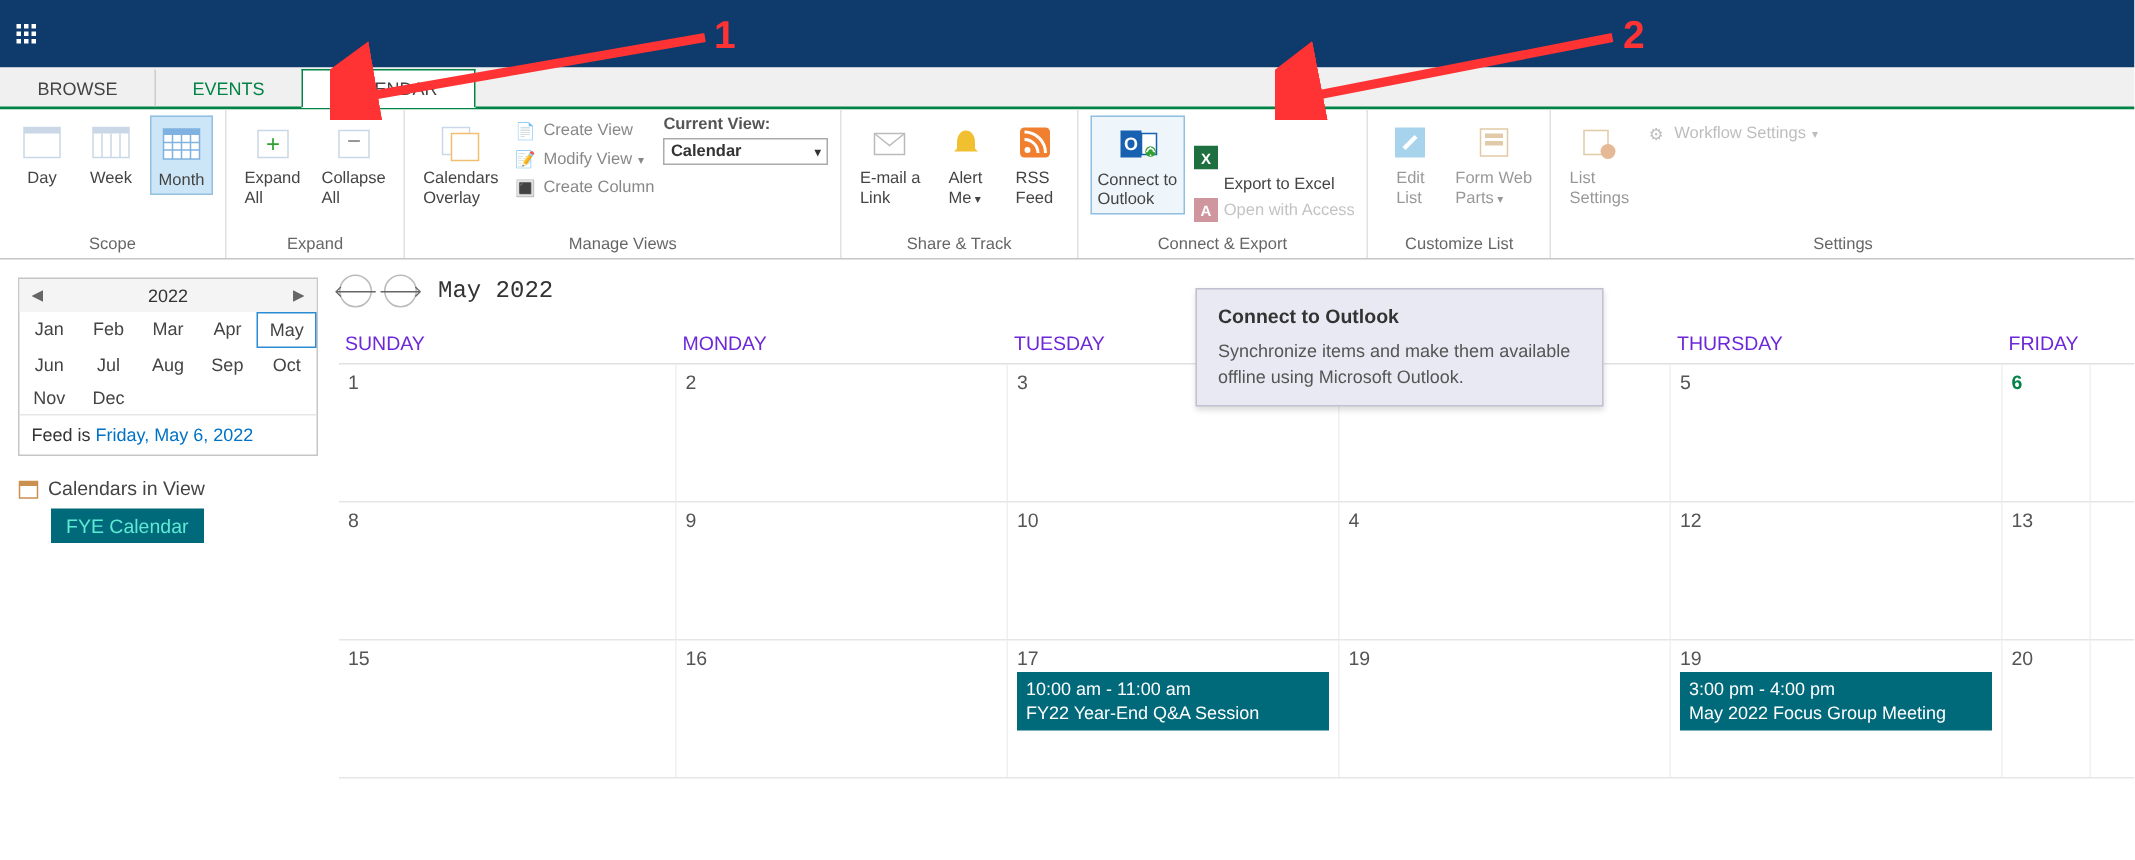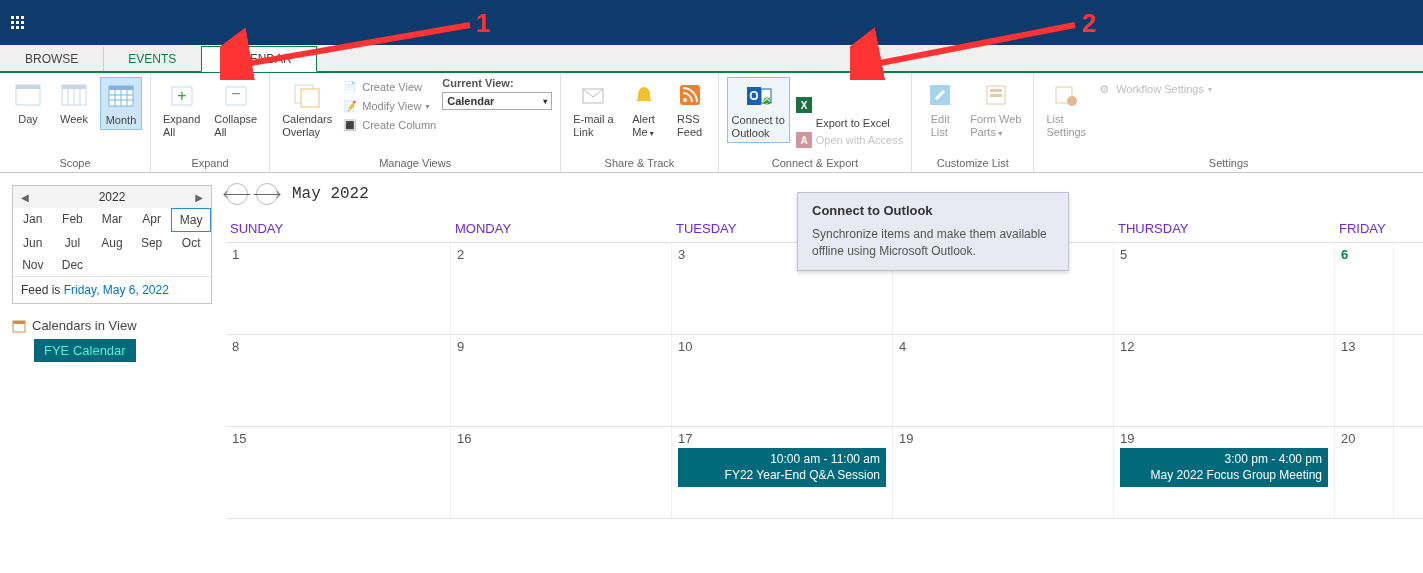--- a/index.html
+++ b/index.html
@@ -58,21 +58,21 @@
   .calarea { flex:1; padding: 10px 0 0 10px; }
   .calnav { display:flex; align-items:center; gap:8px; margin-bottom:10px; }
   .navcirc { width:22px; height:22px; border:1px solid #bbb; border-radius:50%; display:flex; align-items:center; justify-content:center; cursor:pointer; color:#666; font-size:11px; }
   .caltitle { font-size:16px; color:#333; margin-left:6px;font-family:Liberation Mono, monospace; }
   .daysrow { display:flex; border-bottom:1px solid #e0e0e0; }
   .dayhead { font-size:13px; color:#6d28d9; padding: 6px 0 6px 4px; }
   .weekrow { display:flex; border-bottom:1px solid #e6e6e6; height:92px; }
   .dcell { border-right:1px solid #f0f0f0; padding:4px 6px; position:relative; font-size:13px; color:#555; }
   .dcell .num { font-size:13px; }
   .dcell.today .num { color:#018445; font-weight:bold; }
-  .event { background:#00697a; color:#fff; font-size:12px; padding:4px 6px; margin-top:2px; line-height:1.3;text-align:right; }
+  .event { background:#00697a; color:#fff; font-size:12px; padding:4px 6px; margin-top:2px; line-height:1.3; }
   .event .t { display:block; }
   .col0{width:225px;} .col1{width:221px;} .col2{width:221px;} .col3{width:221px;} .col4{width:221px;} .col5{width:59px;}
 
   
   .tooltip { position:absolute; left:797px; top:192px; width:272px; background:#e9e9f3; border:1px solid #c0c0d0; padding:10px 14px; z-index:40; box-shadow:0 2px 4px rgba(0,0,0,.15); }
   .tooltip h4 { font-size:13px; font-weight:bold; color:#333; margin-bottom:8px; }
   .tooltip p { font-size:12px; color:#555; line-height:1.4; }
 
   svg { display:block; }
 </style>

